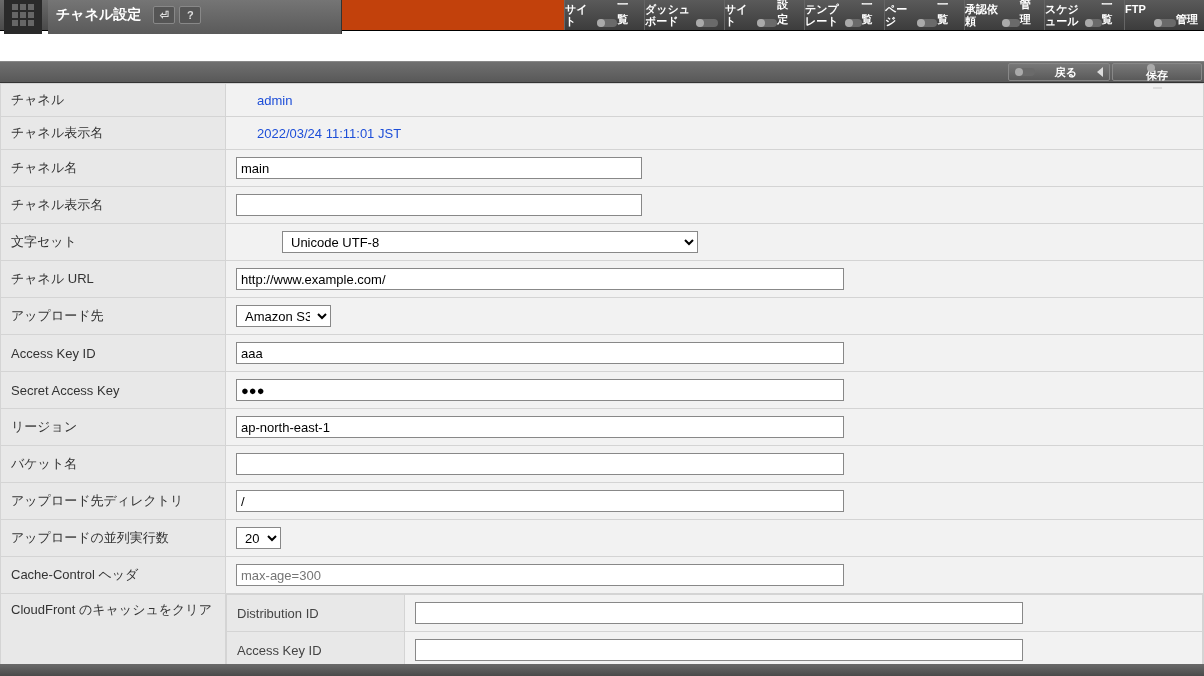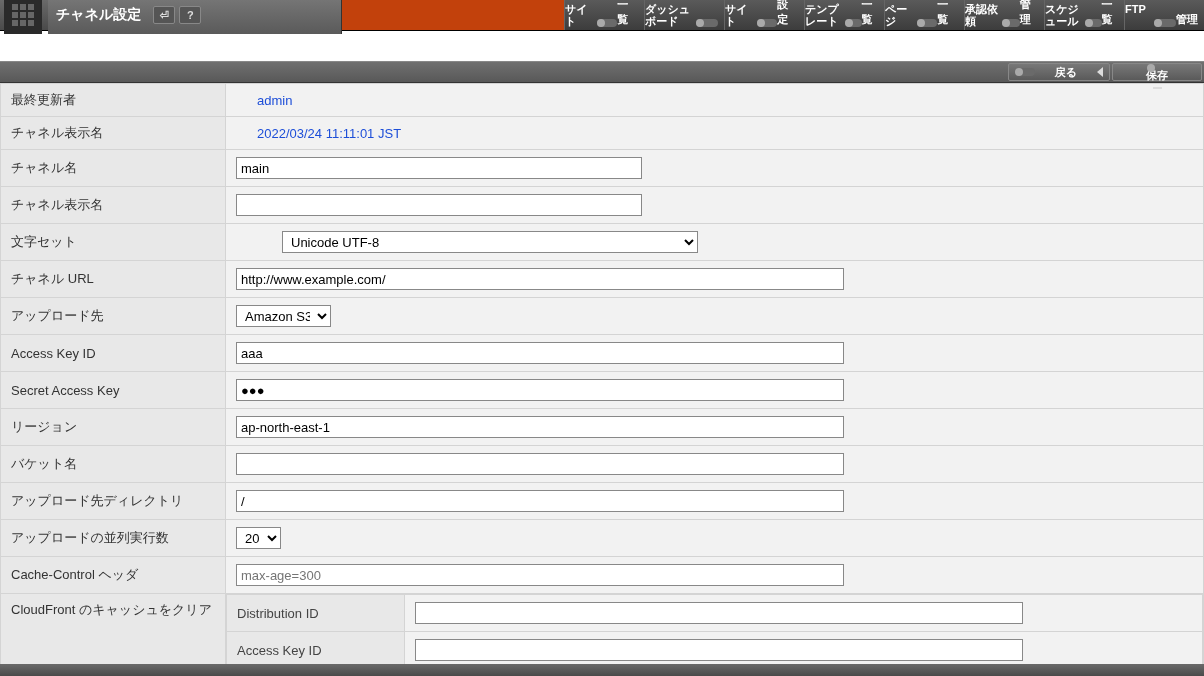--- a/index.html
+++ b/index.html
@@ -305,21 +305,21 @@
   <div class="action-btn save">
     <span class="handle"></span>
     <span>保存</span>
     <span class="sq"></span>
   </div>
 </div>
 
 <table class="form">
   <tbody>
       <tr>
-    <td class="label">最終更新者</td>
+    <td class="label">チャネル</td>
     <td class="value"><span class="readonly-text">admin</span></td>
   </tr>
   <tr>
     <td class="label">チャネル表示名</td>
     <td class="value"><span class="readonly-text">2022/03/24 11:11:01 JST</span></td>
   </tr>
   <tr>
     <td class="label">チャネル名</td>
     <td class="value"><input type="text" class="w-mid" value="main" style=""></td>
   </tr>

